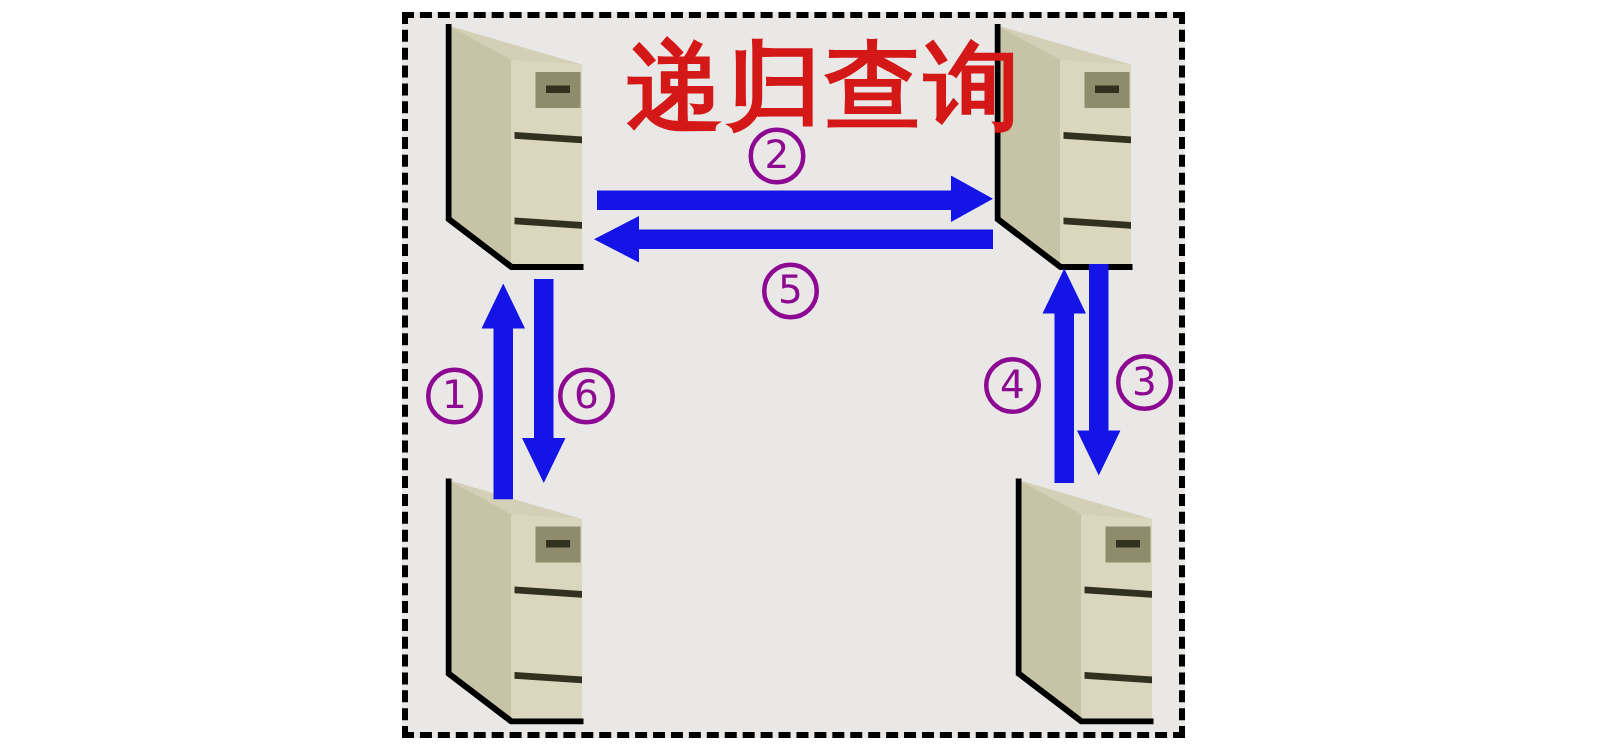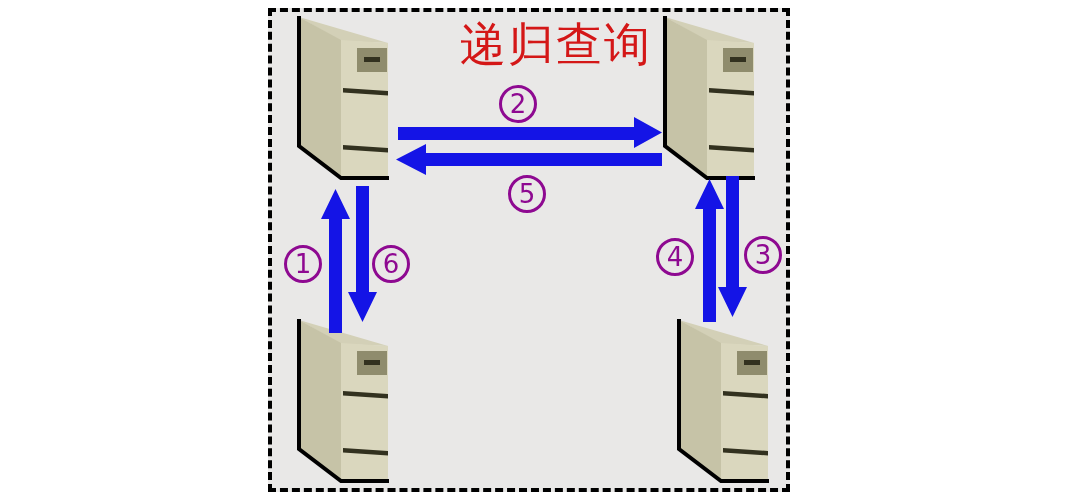--- a/index.html
+++ b/index.html
@@ -7,22 +7,22 @@
     --canvas-bg:#e9e8e7; --page-bg:#ffffff; --border-col:#000000;
     --srv-front:#dad7be; --srv-side:#c6c3a7; --srv-top:#d3d0b7;
     --srv-bay:#8f8c6d; --srv-detail:#32311f;
   }
   html,body{margin:0;padding:0;}
   body{background:var(--page-bg); font-family:"DejaVu Sans", sans-serif;}
   .stage{position:relative; width:1070px; height:501px; background:var(--page-bg); overflow:hidden;}
   .frame{position:absolute; left:268px; top:8px; width:522px; height:484px;
          box-sizing:border-box; border:4px dashed var(--border-col);
          background:var(--canvas-bg); z-index:0;}
-  .title{position:absolute; left:418px; top:14px; width:234px; text-align:right;
-         font-size:46px; font-weight:normal; letter-spacing:2px;
+  .title{position:absolute; left:418px; top:14px; width:234px; text-align:center;
+         font-size:64px; font-weight:bold; letter-spacing:2px;
          color:var(--title); z-index:3; white-space:nowrap;}
   .server{position:absolute; z-index:1;}
   .arrow{position:absolute; z-index:2;}
   .arrow polygon{fill:var(--arrow);}
   .step{position:absolute; width:32px; height:32px; border:3px solid var(--label);
         border-radius:50%; color:var(--label); font-size:26px; line-height:32px;
         text-align:center; z-index:3; background:transparent;}
   .srv-top{fill:var(--srv-top);} .srv-side{fill:var(--srv-side);}
   .srv-front{fill:var(--srv-front);} .srv-bay{fill:var(--srv-bay);}
   .srv-detail{fill:var(--srv-detail);}

